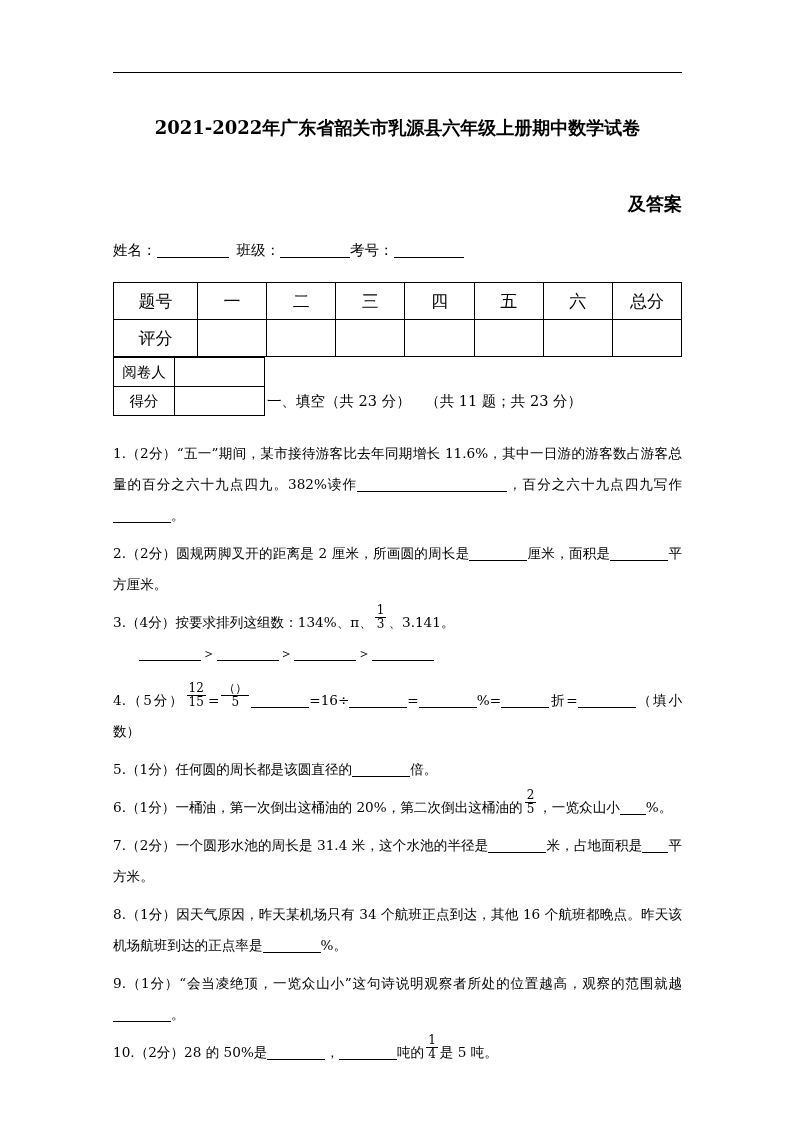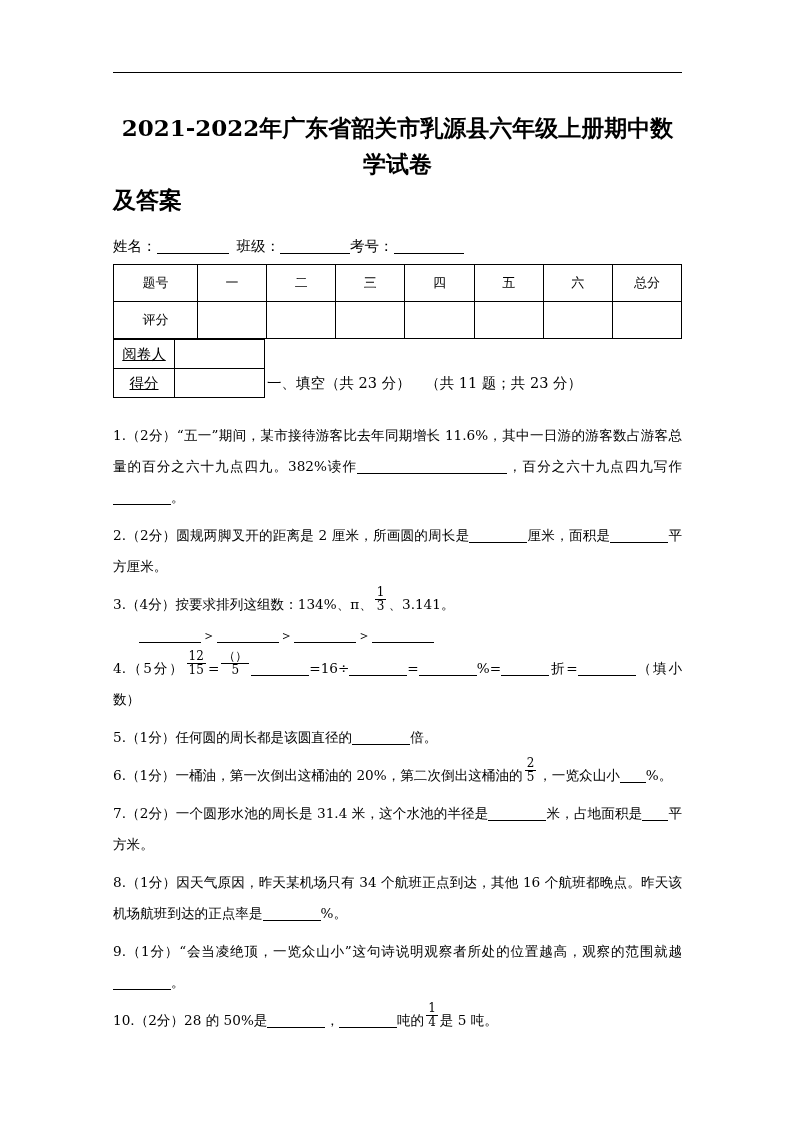--- a/index.html
+++ b/index.html
@@ -31,35 +31,36 @@
   }
   .content {
     position: absolute;
     left: 113px;
     top: 110px;
     width: 569px;
   }
   .doc-title {
     font-family: "DejaVu Serif", "Liberation Serif", serif;
     font-weight: bold;
-    font-size: 23px;
+    font-size: 18px;
     line-height: 36px;
     text-align: center;
     letter-spacing: 0px;
     margin: 0 0 4px 0;
   }
   .doc-title .line2 {
     display: block;
-    text-align: left;
+    text-align: right;
+    margin-top: 40px;
   }
   .idline {
     font-size: 14.5px;
     line-height: 24px;
     margin-top: 16px;
-    margin-bottom: 6px;
+    margin-bottom: 20px;
     white-space: nowrap;
   }
   .idline .blank {
     display: inline-block;
     border-bottom: 1.4px solid #000;
     vertical-align: -3px;
   }
   .b-name { width: 72px; }
   .b-class { width: 70px; }
   .b-num { width: 70px; }
@@ -69,21 +70,21 @@
     border-collapse: collapse;
     width: 569px;
     table-layout: fixed;
     margin-top: 3px;
   }
   table.score-table td {
     border: 1.3px solid #000;
     height: 36px;
     text-align: center;
     vertical-align: middle;
-    font-size: 13px;
+    font-size: 17px;
     padding: 0;
   }
   .col-first { width: 83px; }
 
   .grader-wrap {
     position: relative;
     width: 569px;
     margin-top: 0px;
   }
   table.grader-table {
@@ -91,21 +92,20 @@
     width: 152px;
     table-layout: fixed;
   }
   table.grader-table td {
     border: 1.3px solid #000;
     height: 28px;
     font-size: 14.5px;
     text-align: center;
     vertical-align: middle;
     padding: 0;
-    text-decoration: underline;
   }
   .grader-label { width: 60px; }
   .section-head {
     position: absolute;
     left: 154px;
     top: 34px;
     font-size: 14.5px;
     line-height: 20px;
     white-space: nowrap;
   }
@@ -154,21 +154,21 @@
     border-top: 1.2px solid #000;
     padding: 0 2px;
   }
   .ordline {
     margin-left: 26px;
     white-space: nowrap;
   }
   .gt { display:inline-block; padding: 0 1px; }
   .q.tight { margin-bottom: 2px; }
   .q.q3 { margin-bottom: 0px; }
-  .q.q4 { margin-top: 2px; }
+  .q.q4 { margin-top: 16px; }
 </style>
 </head>
 <body>
 
 <div class="page">
 
   <div class="header-rule"></div>
 
   <div class="content">
 

